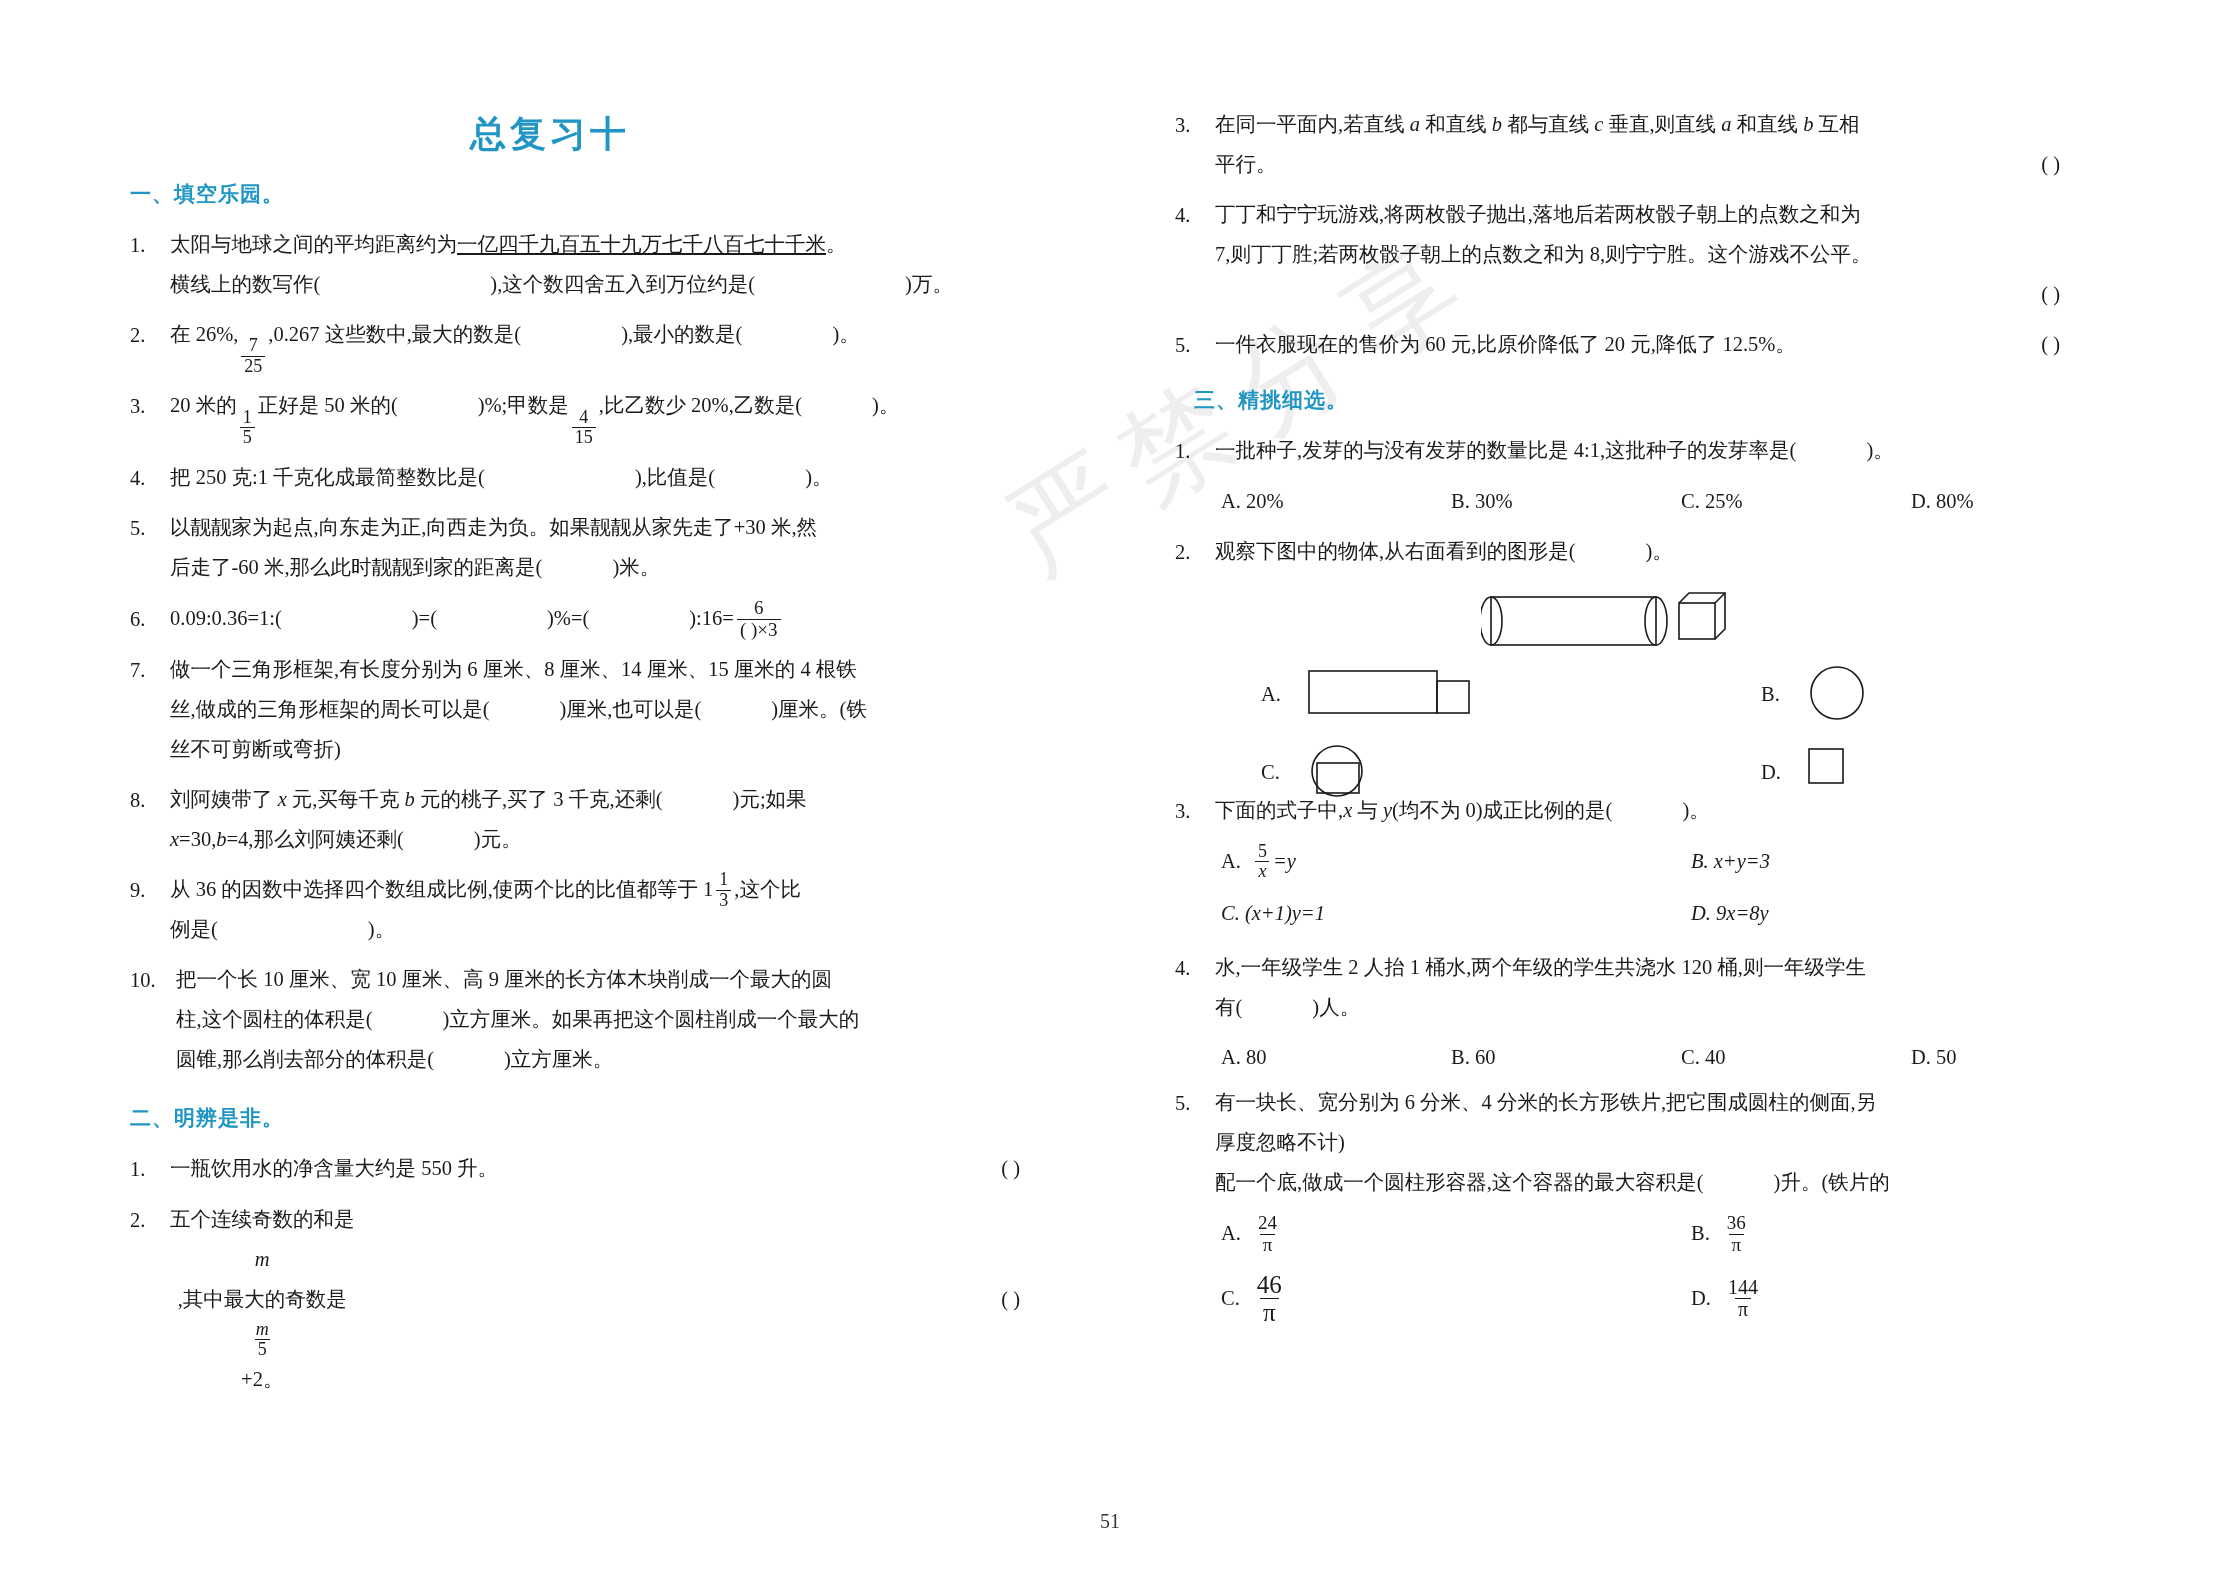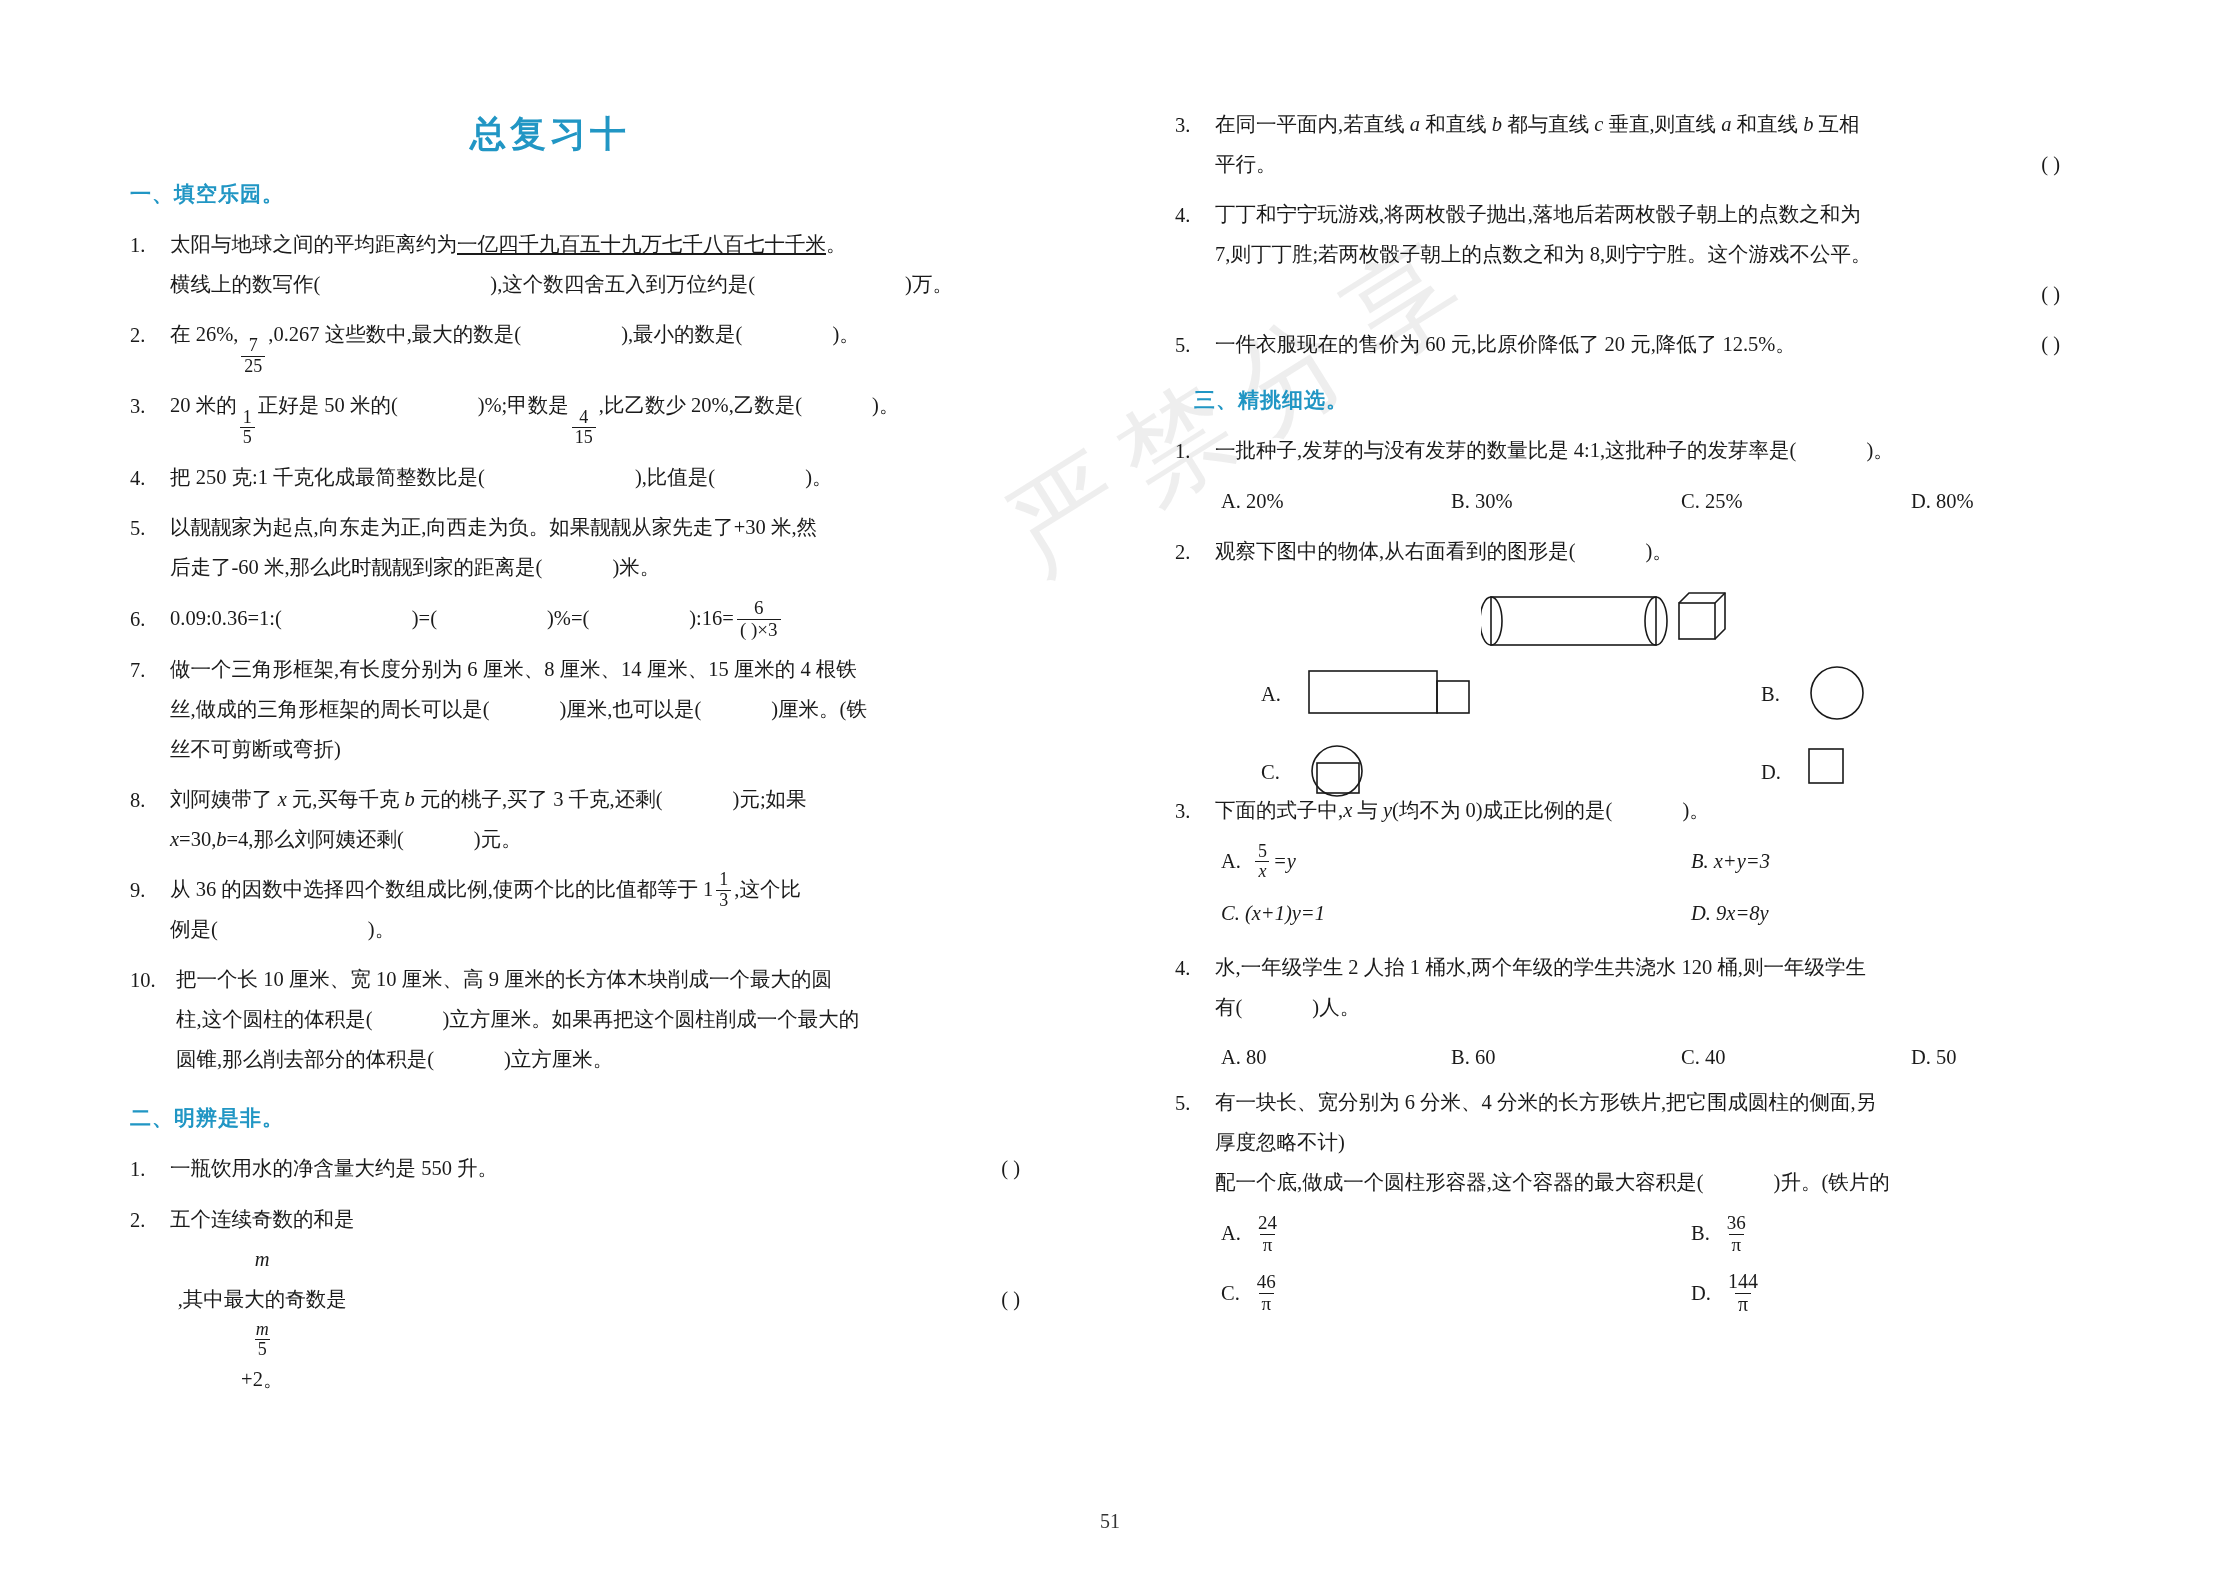--- a/index.html
+++ b/index.html
@@ -418,21 +418,21 @@
         <span>B.</span>
         <span class="frac" style="margin-left:14px;font-size:19px;">
             <span class="num">36</span>
             <span class="den">π</span>
           </span>
       </span>
     </div>
     <div class="opts2" style="margin-top:16px;">
       <span class="opt">
         <span>C.</span>
-        <span class="frac" style="margin-left:14px;font-size:19px;">
+        <span class="frac" style="margin-left:14px;font-size:25px;">
             <span class="num">46</span>
             <span class="den">π</span>
           </span>
       </span>
       <span class="opt">
         <span>D.</span>
         <span class="frac" style="margin-left:14px;font-size:20px;">
             <span class="num">144</span>
             <span class="den">π</span>
           </span>

